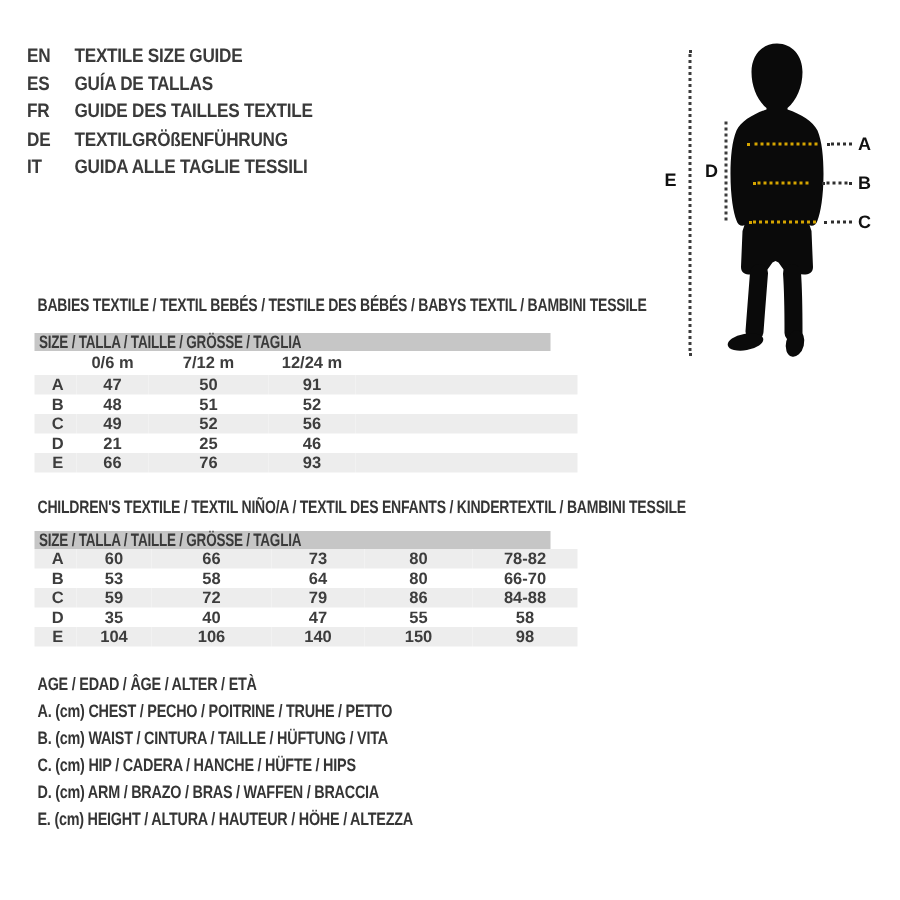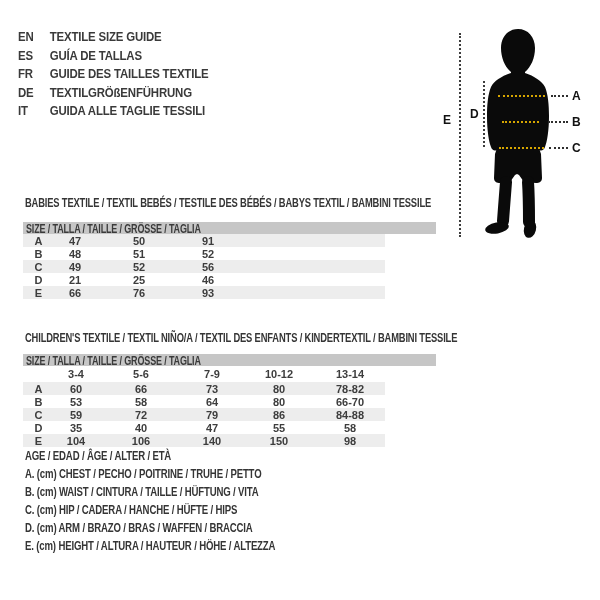--- a/index.html
+++ b/index.html
@@ -17,21 +17,21 @@
   .vdots { border-left:2px dotted #3c3c3c; width:0; }
   .hdots-y { border-top:2px dotted #d6a500; height:0; z-index:3; }
   .hdots-k { border-top:2px dotted #2e2e2e; height:0; z-index:3; }
   .meas-label { font-size:12px; font-weight:bold; color:#111; line-height:12px; }
 
   
   .sec-title { font-size:12px; font-weight:bold; letter-spacing:-0.2px; white-space:nowrap;
                transform:scaleX(0.78); transform-origin:left center; color:#353535; }
 
   
-  .size-bar { left:23px; width:413px; height:12px; background:#c6c6c6; line-height:12px; }
+  .size-bar { left:23px; width:344px; height:12px; background:#c6c6c6; line-height:12px; }
   .size-bar span { display:inline-block; font-size:12px; font-weight:bold; letter-spacing:-0.2px;
                    transform:scaleX(0.75); transform-origin:left center; white-space:nowrap;
                    padding-left:4px; color:#3a3a3a; }
 
   
   table { border-collapse:collapse; table-layout:fixed; width:362px; font-size:11px; }
   td, th { padding:0; font-weight:bold; color:#3d3d3d; overflow:visible; white-space:nowrap; }
   tr.cols td { height:16px; vertical-align:middle; text-align:center; }
   tr.data td { height:13px; vertical-align:middle; text-align:center; }
   tr.striped { background:#ededed; }
@@ -123,20 +123,27 @@
 
 <table class="abs" style="left:23px;top:234px;">
   <colgroup>
       <col style="width:28px">
       <col style="width:48px">
       <col style="width:80px">
       <col style="width:58px">
       <col style="width:148px">
     </colgroup>
   <tbody>
+      <tr class="cols">
+    <td class="letter"></td>
+    <td>0/6 m</td>
+    <td>7/12 m</td>
+    <td>12/24 m</td>
+    <td></td>
+  </tr>
   <tr class="data striped">
     <td class="letter">A</td>
     <td>47</td>
     <td>50</td>
     <td>91</td>
     <td></td>
   </tr>
   <tr class="data">
     <td class="letter">B</td>
     <td>48</td>
@@ -177,28 +184,20 @@
 <table class="abs" style="left:23px;top:366px;">
   <colgroup>
       <col style="width:28px">
       <col style="width:50px">
       <col style="width:80px">
       <col style="width:62px">
       <col style="width:72px">
       <col style="width:70px">
     </colgroup>
   <tbody>
-      <tr class="cols">
-    <td class="letter"></td>
-    <td>3-4</td>
-    <td>5-6</td>
-    <td>7-9</td>
-    <td>10-12</td>
-    <td>13-14</td>
-  </tr>
   <tr class="data striped">
     <td class="letter">A</td>
     <td>60</td>
     <td>66</td>
     <td>73</td>
     <td>80</td>
     <td>78-82</td>
   </tr>
   <tr class="data">
     <td class="letter">B</td>

